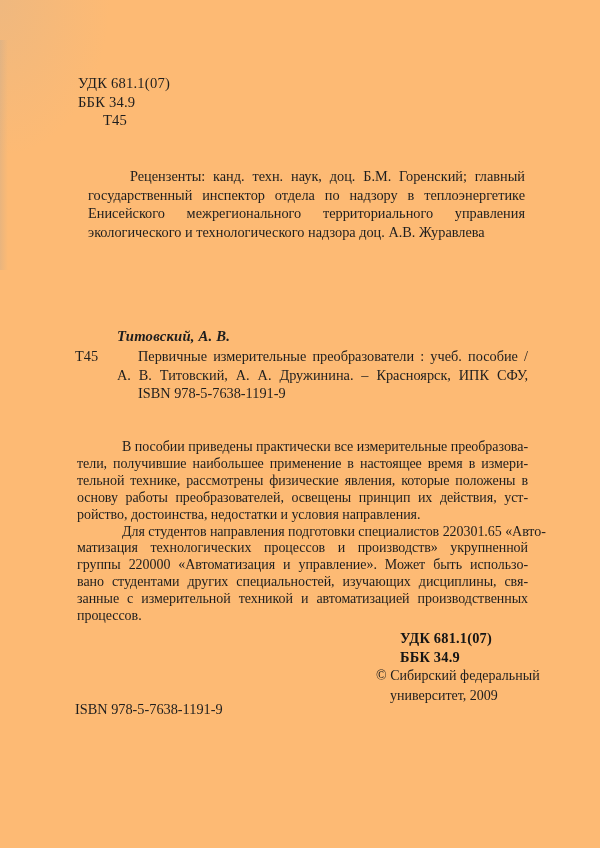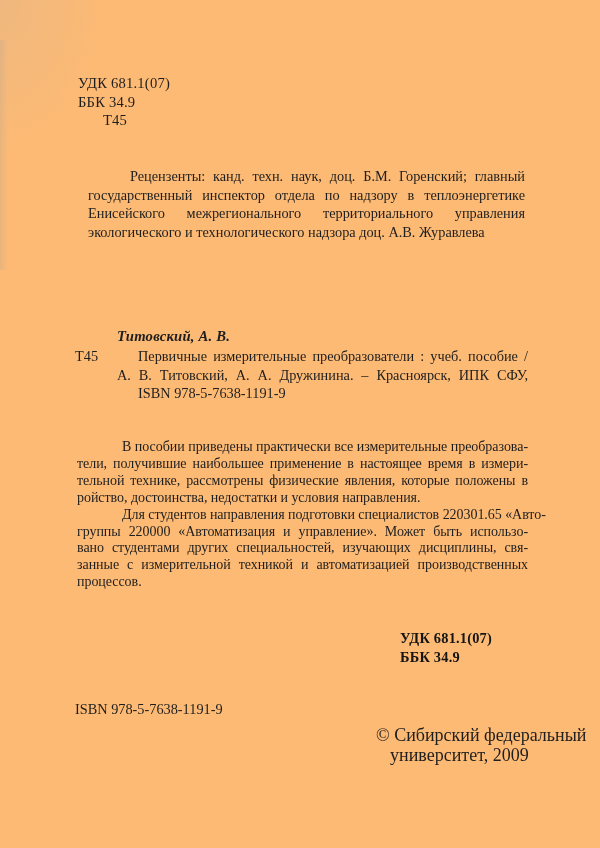--- a/index.html
+++ b/index.html
@@ -62,22 +62,22 @@
     left: 400px; top: 629px;
     font-size: 14.4px; line-height: 18.5px;
     font-weight: bold; color: #151515;
     letter-spacing: 0.2px;
   }
   .footer-isbn {
     left: 75px; top: 701px;
     font-size: 14.3px;
   }
   .footer-copyright {
-    left: 376px; top: 726px;
-    font-size: 18px; line-height: 19.5px;
+    left: 376px; top: 666px;
+    font-size: 14px; line-height: 19.5px;
   }
 
   
   .scan-corner {
     left: 0; top: 0; width: 120px; height: 170px;
     background: radial-gradient(ellipse at 0% 0%, rgba(175,175,175,0.18), rgba(255,255,255,0) 65%);
     pointer-events: none;
   }
   .scan-left-edge {
     left: 0; top: 40px; width: 8px; height: 230px;
@@ -113,22 +113,24 @@
   <div class="blk catalog">
     <div class="jl fi21">Первичные измерительные преобразователи : учеб. пособие /</div>
     <div class="jl">А. В. Титовский, А. А. Дружинина. – Красноярск, ИПК СФУ,</div>
     <div class="line fi21">ISBN 978-5-7638-1191-9</div>
   </div>
 
   <div class="blk annotation">
     <div class="jl fi45">В пособии приведены практически все измерительные преобразова-</div>
     <div class="jl">тели, получившие наибольшее применение в настоящее время в измери-</div>
     <div class="jl">тельной технике, рассмотрены физические явления, которые положены в</div>
+    <div class="jl">основу работы преобразователей, освещены принцип их действия, уст-</div>
     <div class="line">ройство, достоинства, недостатки и условия направления.</div>
     <div class="jl fi45">Для студентов направления подготовки специалистов 220301.65 «Авто-</div>
+    <div class="jl">матизация технологических процессов и производств» укрупненной</div>
     <div class="jl">группы 220000 «Автоматизация и управление». Может быть использо-</div>
     <div class="jl">вано студентами других специальностей, изучающих дисциплины, свя-</div>
     <div class="jl">занные с измерительной техникой и автоматизацией производственных</div>
     <div class="line">процессов.</div>
   </div>
 
   <div class="blk bottom-codes">
     <div class="line">УДК 681.1(07)</div>
     <div class="line">ББК 34.9</div>
   </div>

